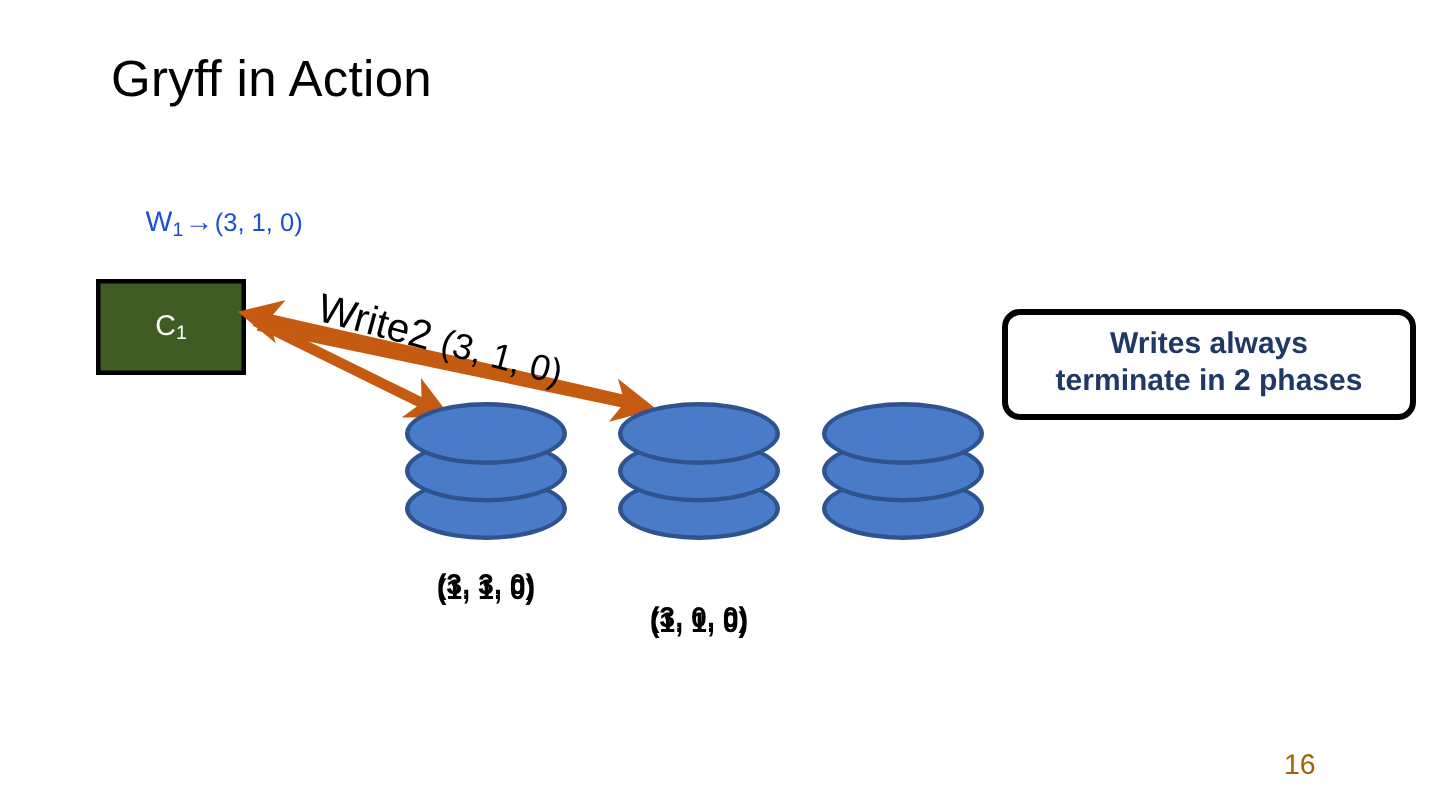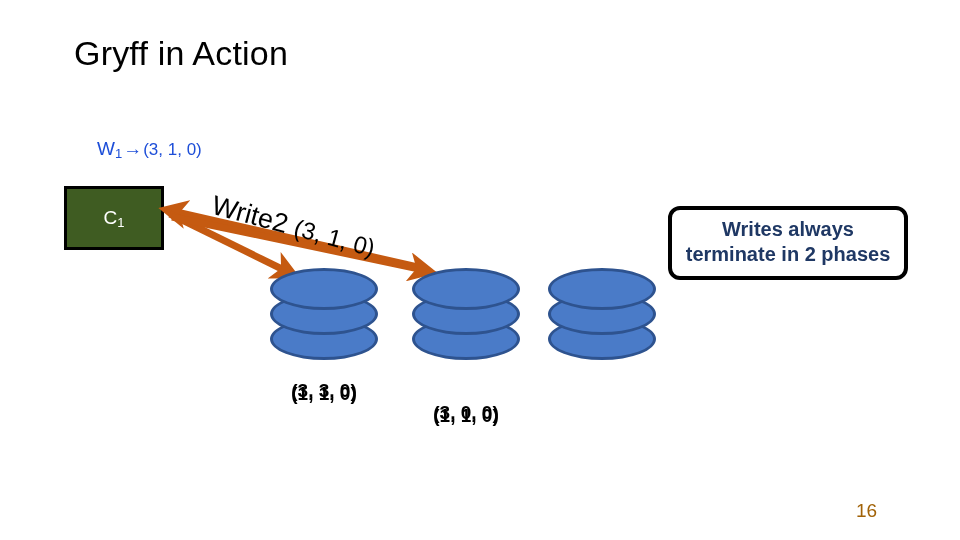--- a/index.html
+++ b/index.html
@@ -144,21 +144,21 @@
   }
   #db-value-1 { left: 244px; top: 380px; }
   #db-value-2 { left: 386px; top: 380px; }
   #db-value-3 { left: 520px; top: 380px; }
 
   
   #callout-box {
     position: absolute;
     left: 668px;
     top: 206px;
-    width: 240px;
+    width: 276px;
     padding: 7px 10px 9px 10px;
     box-sizing: border-box;
     border: 4px solid #000000;
     border-radius: 12px;
     background: #ffffff;
     text-align: center;
     color: #1F3864;
     font-size: 20px;
     font-weight: bold;
     line-height: 1.25;

